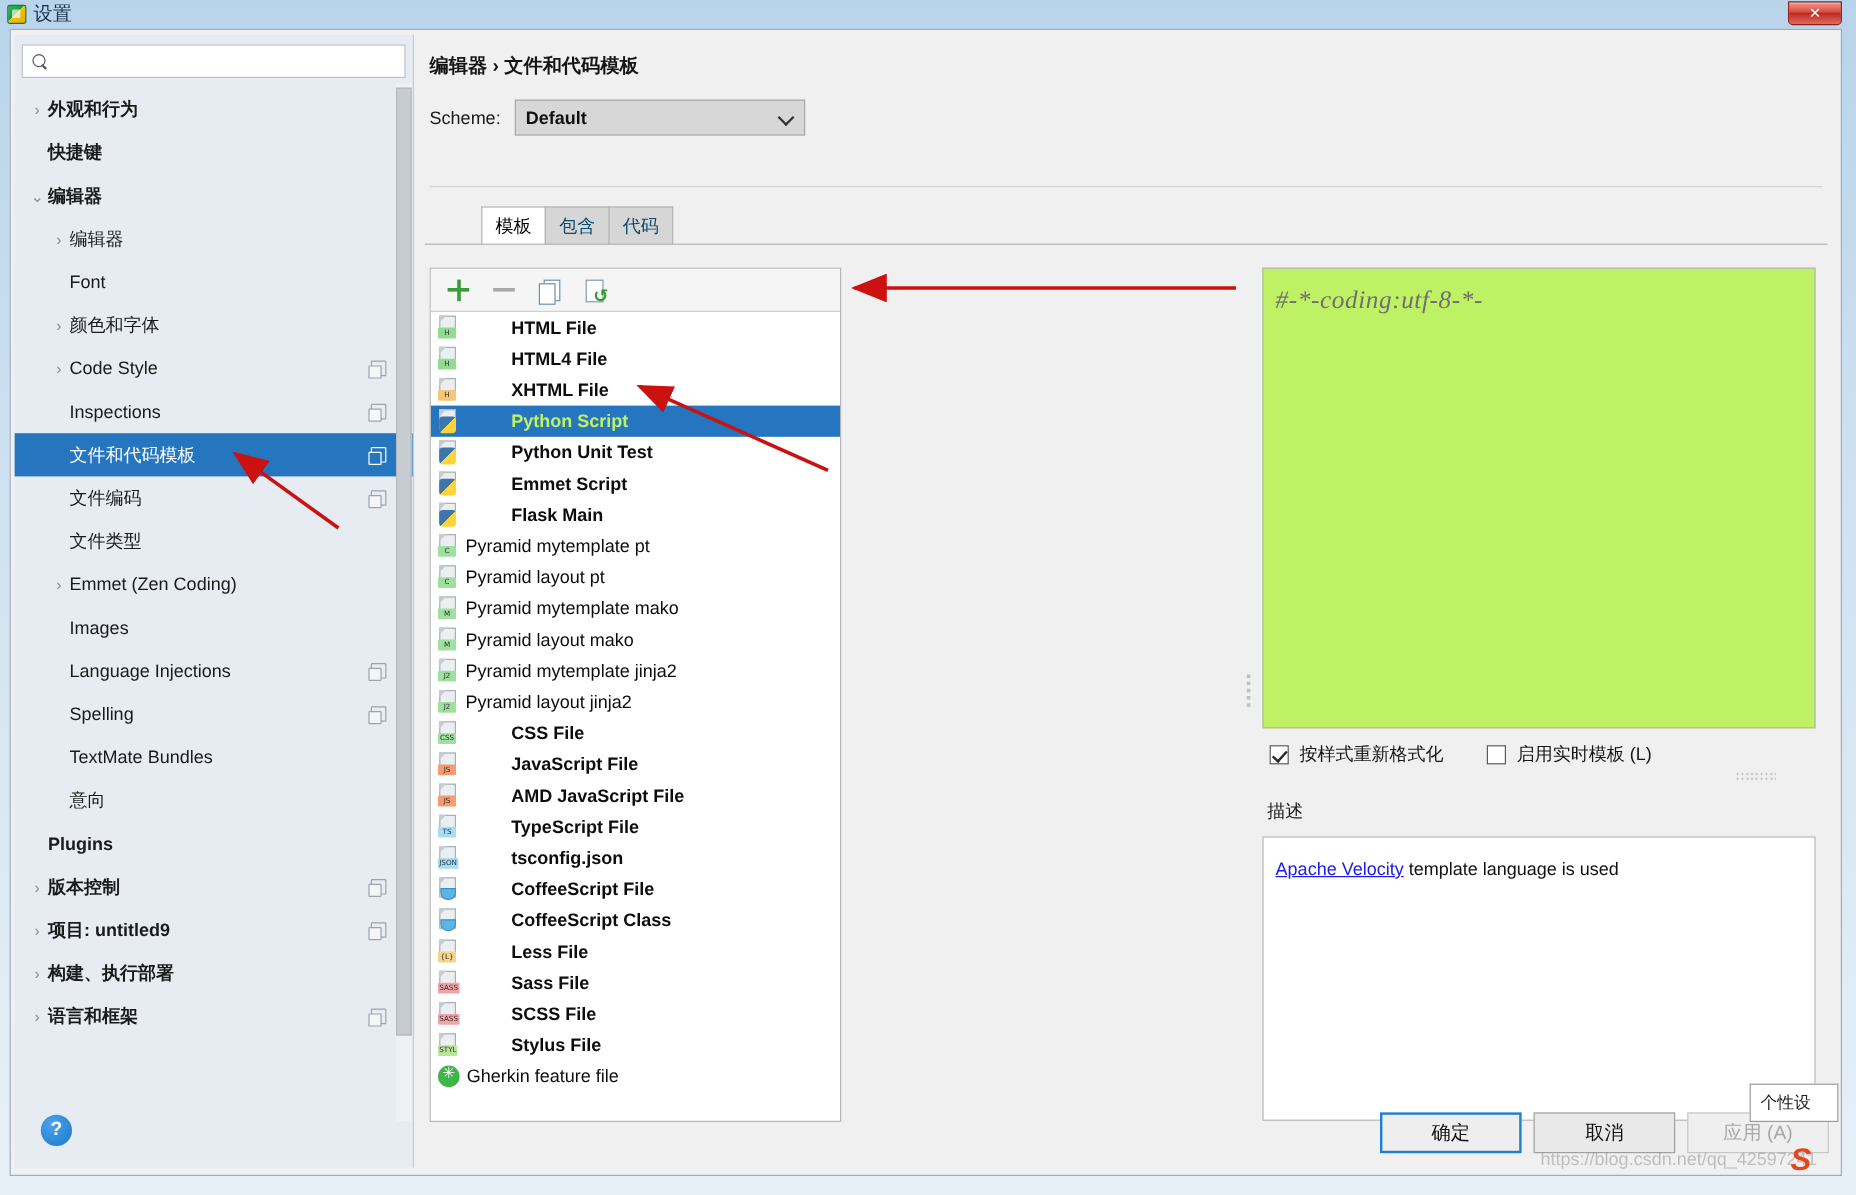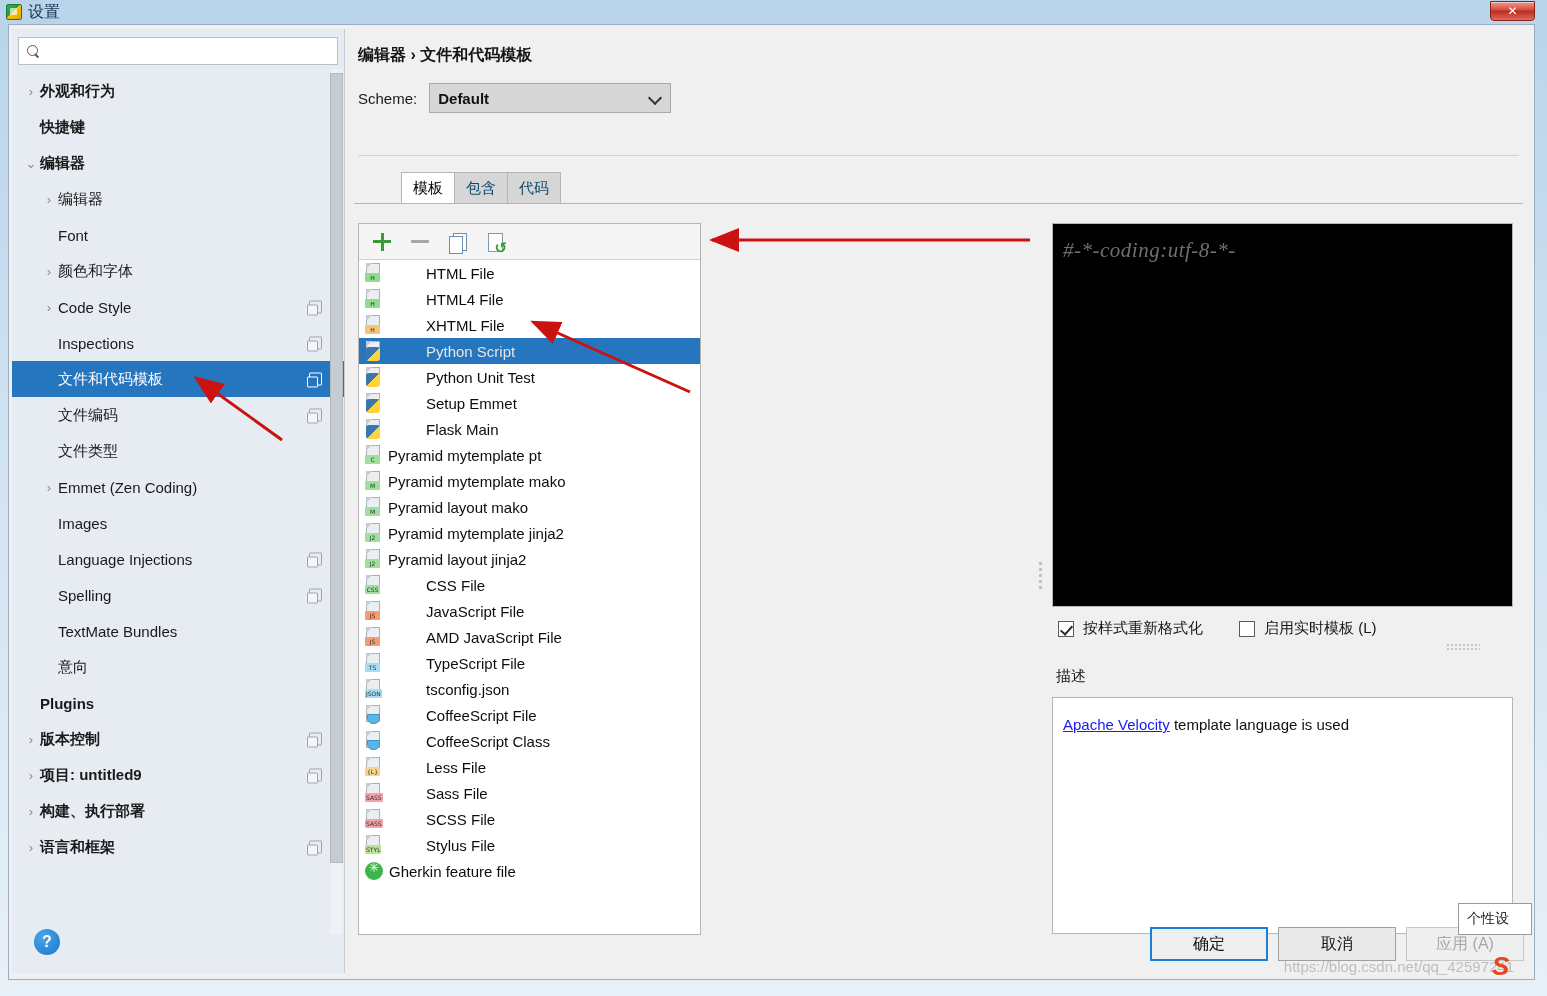--- a/index.html
+++ b/index.html
@@ -185,23 +185,23 @@
   }
   .ic-reset::after {
     content: "↺"; position: absolute; right: 0px; bottom: -2px; color: #2f9e2f;
     font-size: 15px; font-weight: bold; line-height: 1;
   }
   .list-items { height: 674px; overflow: hidden; }
   .li {
     height: 26px; display: flex; align-items: center; padding-left: 6px;
     font-size: 15px; color: #0d0d0d; cursor: pointer; white-space: nowrap;
   }
-  .li.selected { background: #2675bf; color: #e5e5e5; }
+  .li.selected { background: #2675bf; color: #bef264; }
   .li-label { margin-left: 6px; }
-  .li-label.bold { font-weight: normal; margin-left: 44px; }
+  .li-label.bold { font-weight: bold; margin-left: 44px; }
 
   
   .fic {
     position: relative; width: 17px; height: 20px; flex: 0 0 17px;
   }
   .fic .page {
     position: absolute; left: 1px; top: 0px; width: 14px; height: 17px;
     background: #eceff1; border: 1px solid #a7b0b8;
   }
   .fic .fold {
@@ -236,21 +236,21 @@
   .splitter {
     position: absolute; left: 690px; top: 530px; width: 8px; height: 50px;
   }
   .splitter i {
     display: block; width: 3px; height: 3px; background: #c0c0c0; margin: 3px auto;
   }
 
   
   .editor-box {
     position: absolute; left: 706px; top: 194px; right: 18px; height: 384px;
-    background: #000000; border: 1px solid #b5b5b5;
+    background: #bef264; border: 1px solid #b5b5b5;
   }
   .editor-text {
     margin: 14px 0 0 10px; font-family: "Liberation Serif", "DejaVu Serif", serif;
     font-style: italic; font-size: 21px; color: #6f6f6f; letter-spacing: .5px;
   }
   .checkrow {
     position: absolute; left: 712px; top: 590px; display: flex; align-items: center; gap: 36px;
   }
   .chk { display: flex; align-items: center; cursor: pointer; font-size: 15px; color: #161616; }
   .box {
@@ -494,37 +494,45 @@
                 <span class="pysym"></span>
               </span>
               <span class="li-label bold">Python Unit Test</span>
             </div>
             <div class="li">
               <span class="fic">
                 <span class="page"></span>
                 <span class="fold"></span>
                 <span class="pysym"></span>
               </span>
-              <span class="li-label bold">Setup Emmet</span>
+              <span class="li-label bold">Emmet Script</span>
             </div>
             <div class="li">
               <span class="fic">
                 <span class="page"></span>
                 <span class="fold"></span>
                 <span class="pysym"></span>
               </span>
               <span class="li-label bold">Flask Main</span>
             </div>
             <div class="li">
               <span class="fic">
                 <span class="page"></span>
                 <span class="fold"></span>
                 <span class="tagbox" style="background: rgb(159, 224, 159);">C</span>
               </span>
               <span class="li-label">Pyramid mytemplate pt</span>
+            </div>
+            <div class="li">
+              <span class="fic">
+                <span class="page"></span>
+                <span class="fold"></span>
+                <span class="tagbox" style="background: rgb(159, 224, 159);">C</span>
+              </span>
+              <span class="li-label">Pyramid layout pt</span>
             </div>
             <div class="li">
               <span class="fic">
                 <span class="page"></span>
                 <span class="fold"></span>
                 <span class="tagbox" style="background: rgb(159, 224, 159);">M</span>
               </span>
               <span class="li-label">Pyramid mytemplate mako</span>
             </div>
             <div class="li">

